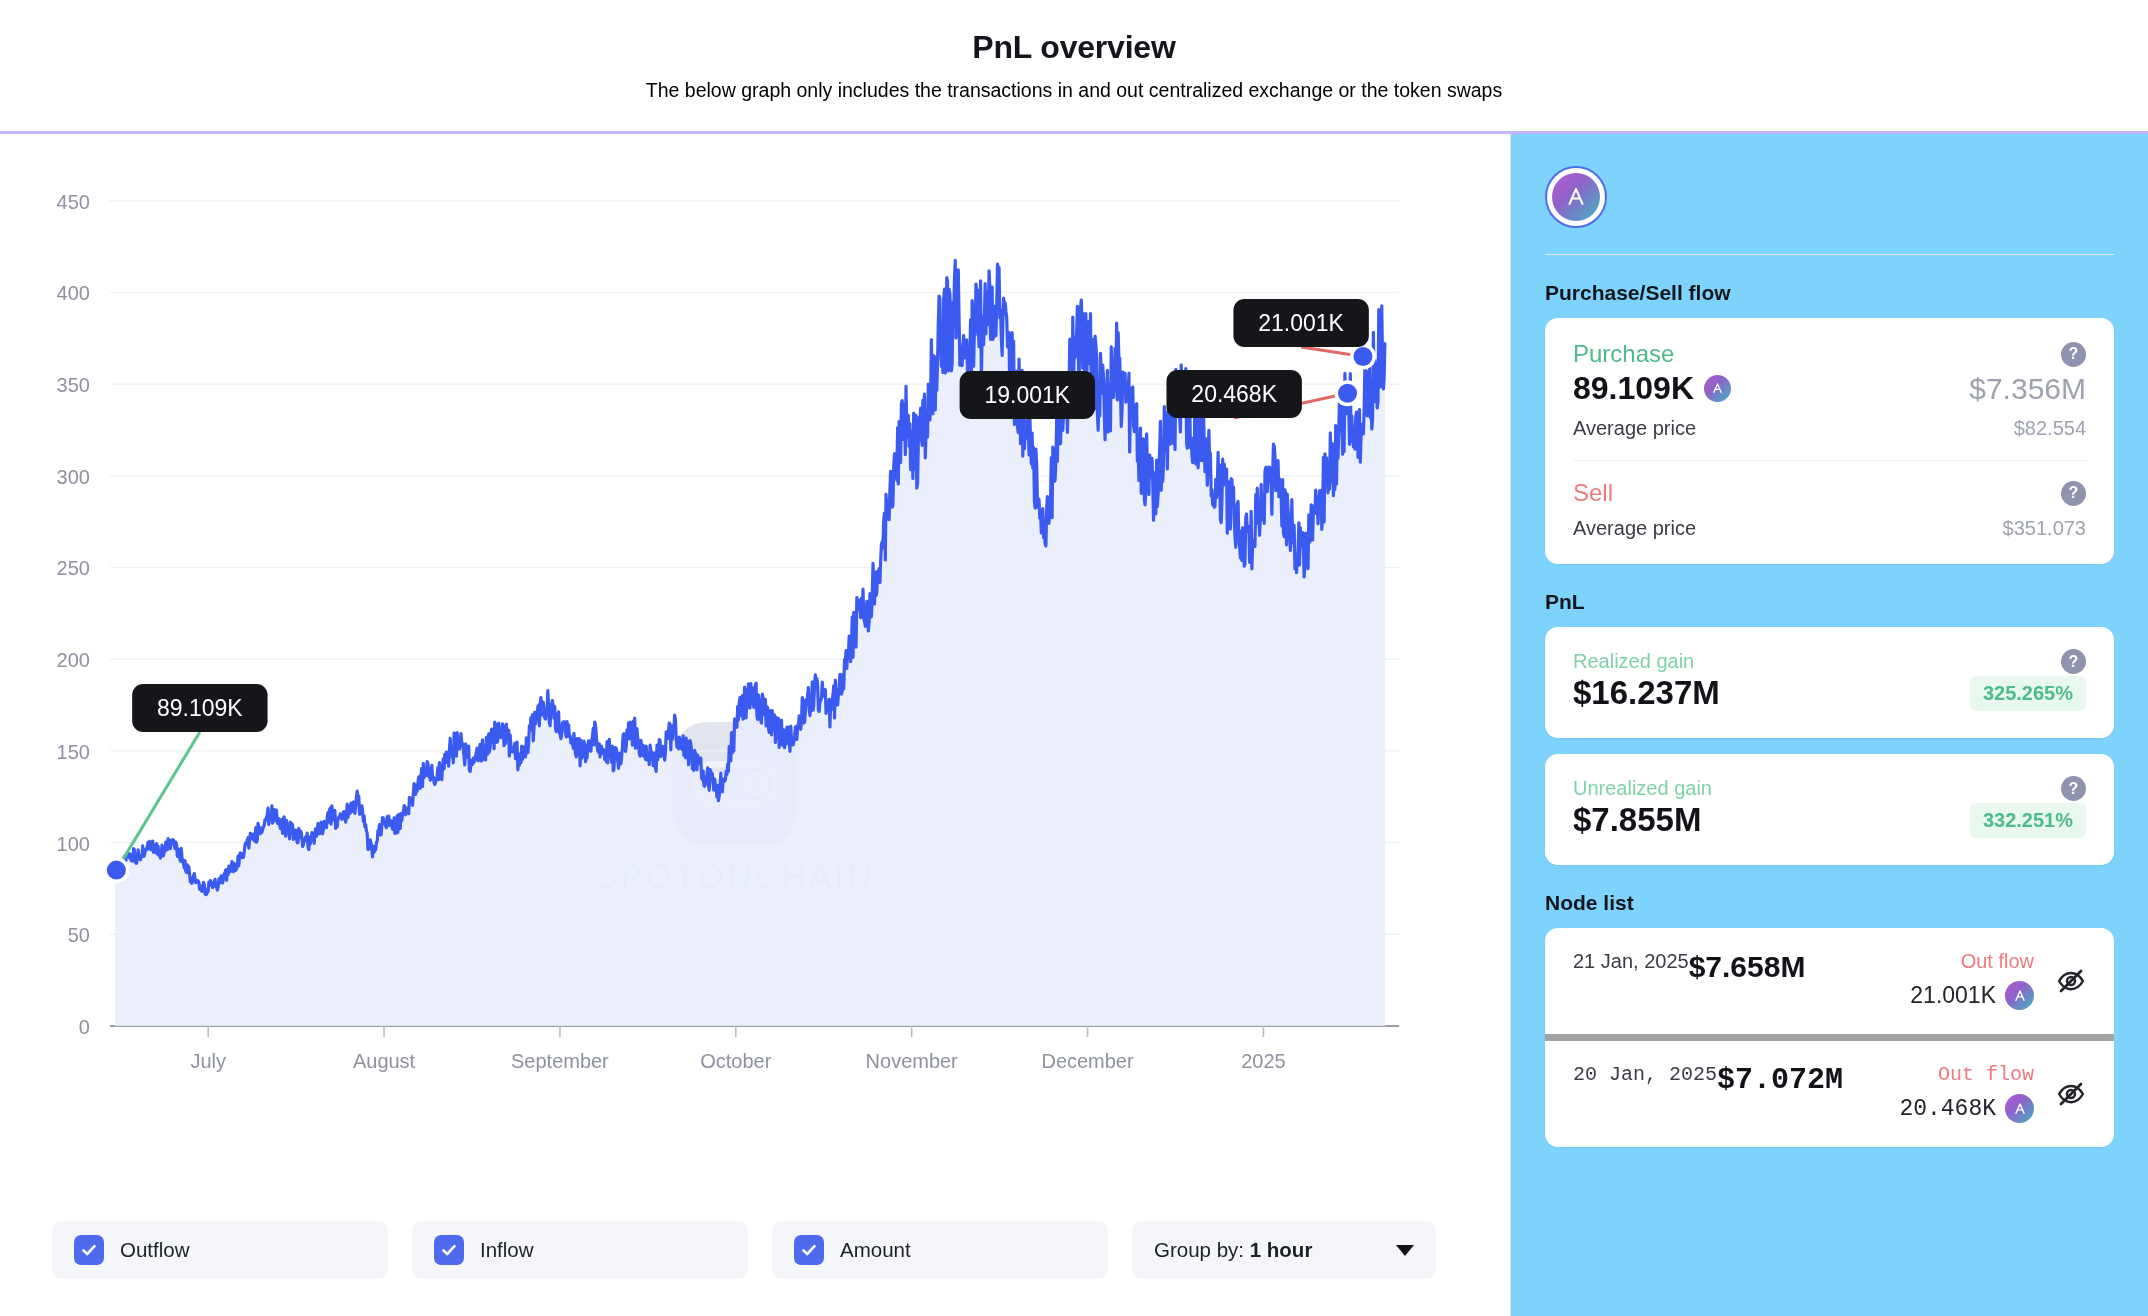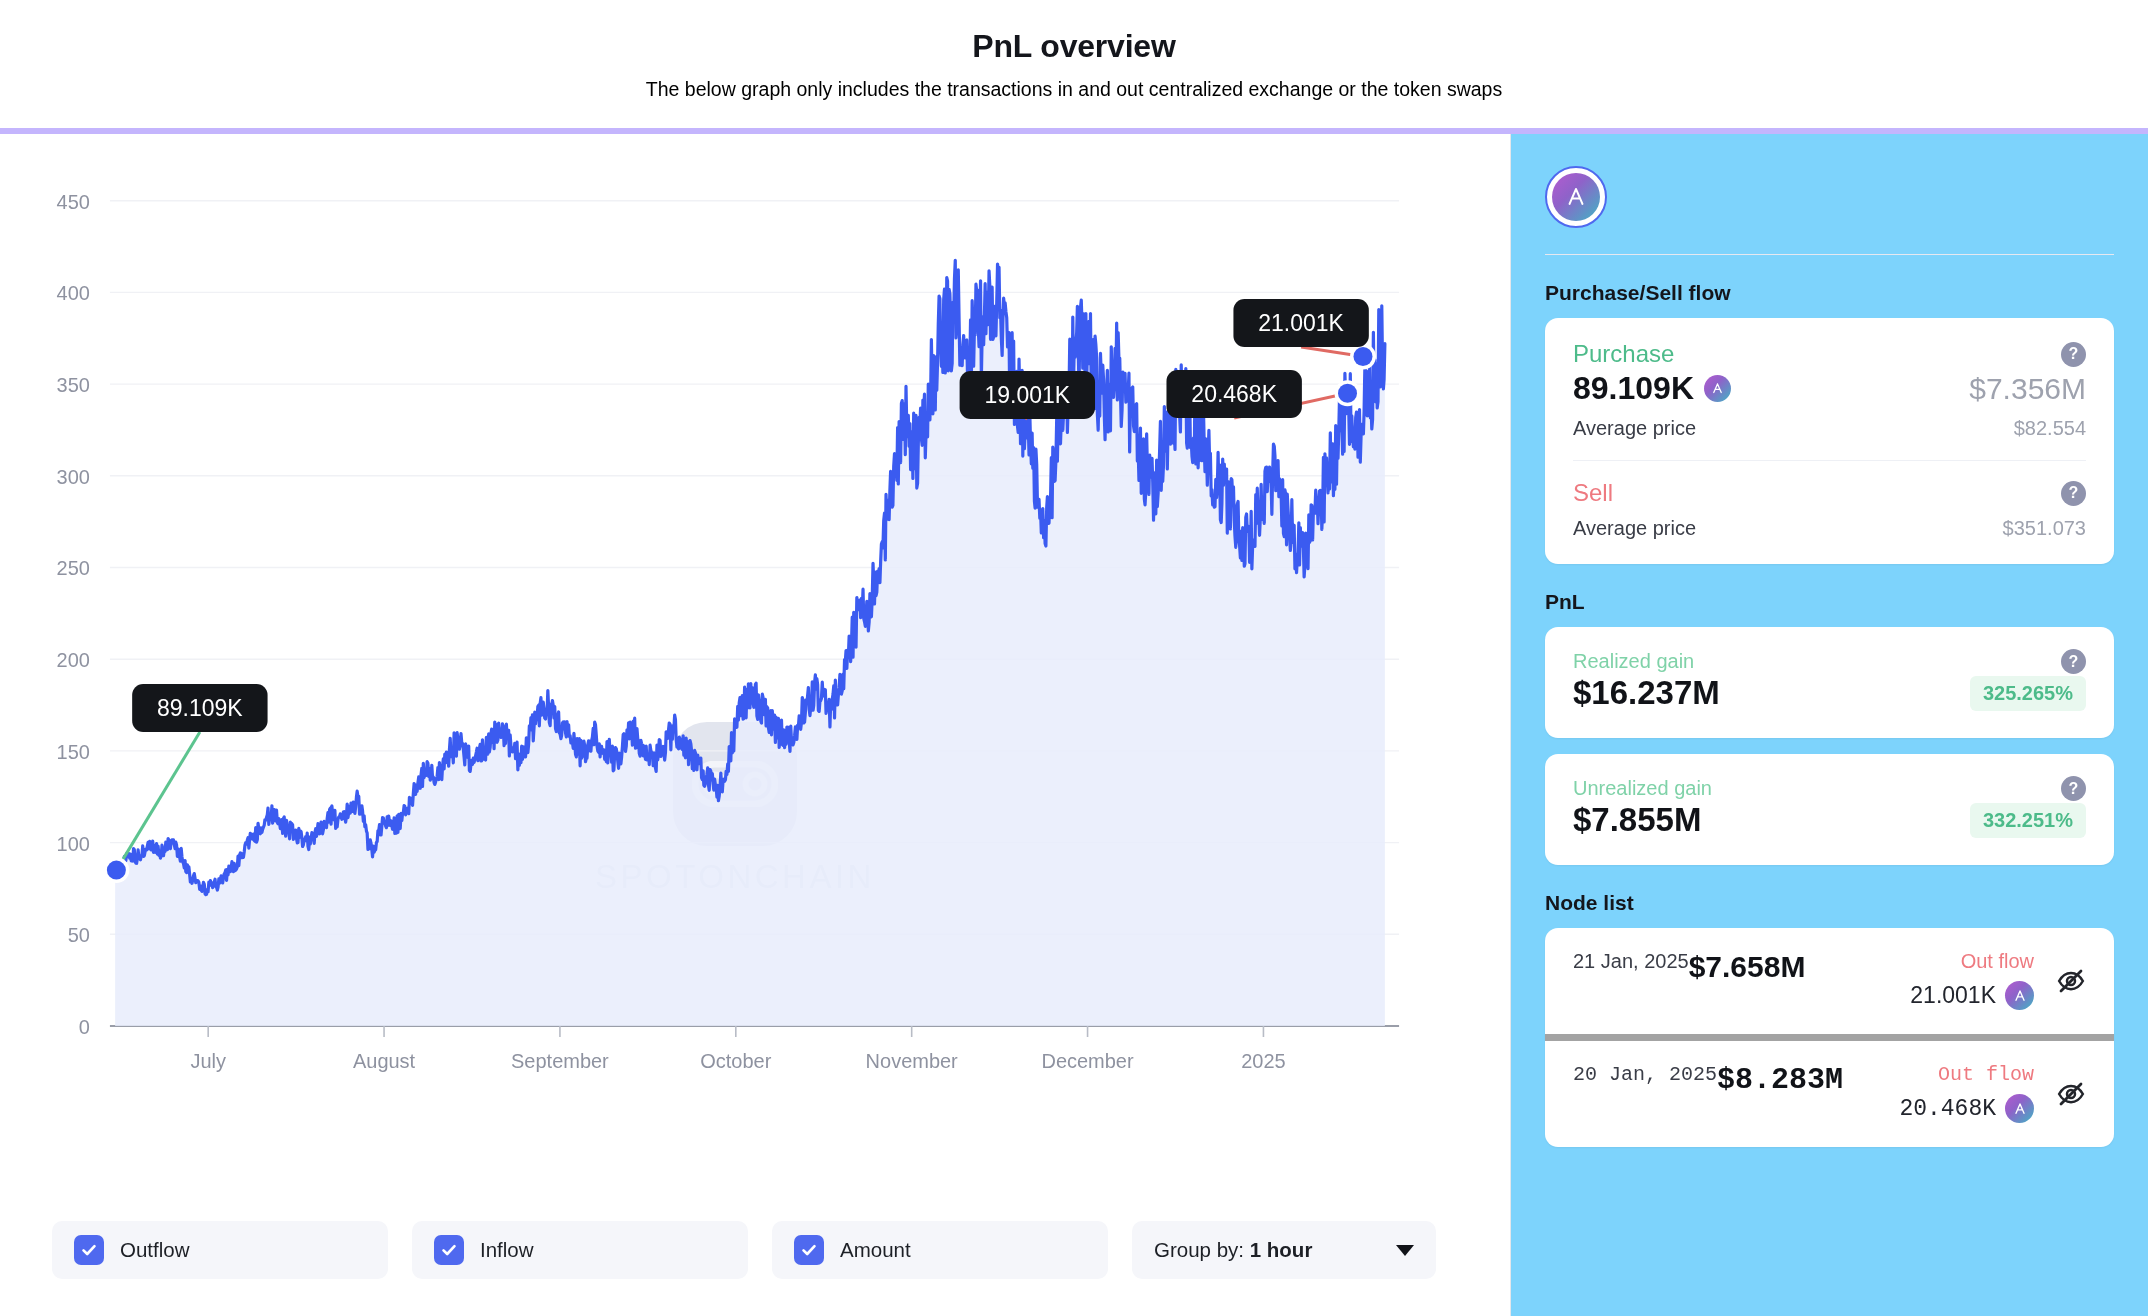--- a/index.html
+++ b/index.html
@@ -7,21 +7,21 @@
     width: 2148px; height: 1316px;
     font-family: "Liberation Sans", sans-serif;
     background: #ffffff;
     overflow: hidden;
   }
   .page { position: relative; width: 2148px; height: 1316px; display: flex; flex-direction: column; }
 
   
   .header {
     height: 134px; flex: 0 0 134px;
-    border-bottom: 6px solid #c4b5fd;
+    border-bottom: 3px solid #c4b5fd;
     background: #fff;
     display: flex; flex-direction: column;
     align-items: center; justify-content: center;
     gap: 13px;
   }
   .header-title { font-size: 32px; font-weight: 700; color: #14161c; letter-spacing: -0.2px; }
   .header-sub { font-size: 19.5px; color: #000000; font-weight: 400; }
 
   
   .body { flex: 1; display: flex; min-height: 0; }
@@ -380,21 +380,21 @@
                 <circle cx="12" cy="12" r="3.2" fill="none" stroke="#23252b" stroke-width="2"></circle>
                 <path d="M4 20 L20 4" stroke="#23252b" stroke-width="2.2" stroke-linecap="round"></path>
               </svg>
             </span>
           </div>
         </div>
 
         <div class="node-row">
           <div class="node-left">
             <span class="node-date">20 Jan, 2025</span>
-            <span class="node-usd">$8.283M</span>
+            <span class="node-usd">$7.072M</span>
           </div>
           <div class="node-right">
             <div class="node-rcol">
               <span class="node-flow">Out flow</span>
               <span class="node-amt">
                 <span>20.468K</span>
                 <span class="token-orb-xs">
                   <svg width="16" height="16" viewBox="0 0 26 26" aria-hidden="true">
                       <path d="M13 5 L19.5 20 M13 5 L6.5 20 M9.2 14.5 L16.8 14.5" fill="none" stroke="#fff" stroke-width="2.2" stroke-linecap="round"></path>
                     </svg>

